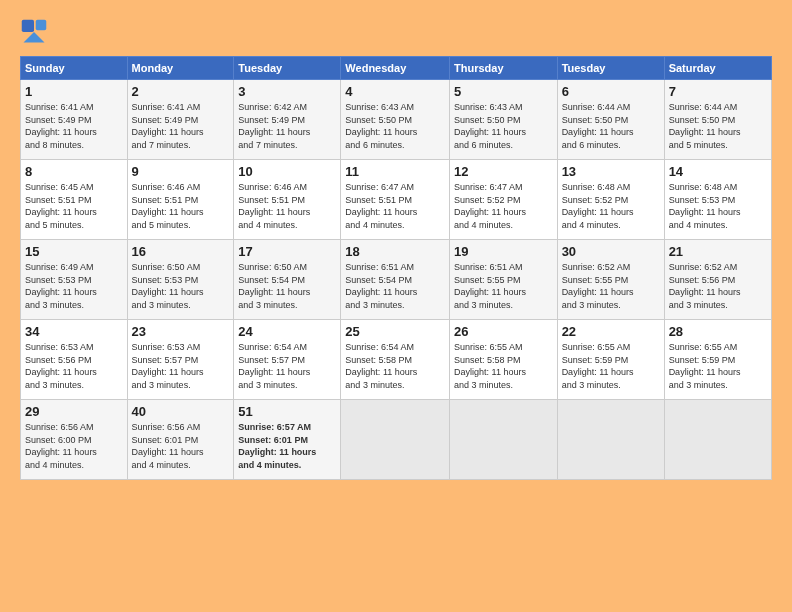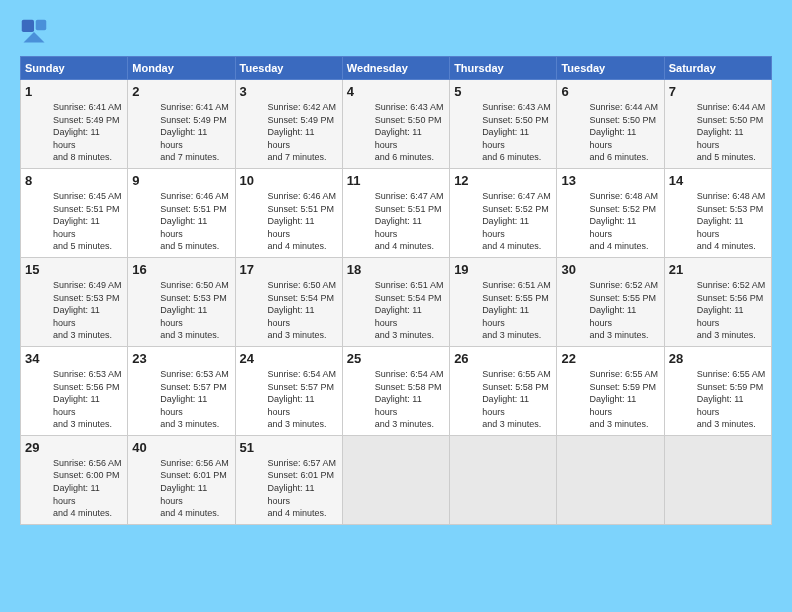--- a/index.html
+++ b/index.html
@@ -7,21 +7,21 @@
       font-family: Arial, sans-serif;
       background: #fff;
       width: 792px;
       height: 612px;
       overflow: hidden;
     }
     .page {
       width: 792px;
       height: 612px;
       padding: 18px 20px 10px 20px;
-      background: #7dd3fc;
+      background: #fdba74;
     }
     .header {
       display: flex;
       justify-content: space-between;
       align-items: flex-start;
       margin-bottom: 10px;
     }
     .logo {
       display: flex;
       align-items: center;
@@ -85,21 +85,20 @@
       font-size: 13px;
       font-weight: bold;
       color: #222;
       display: block;
       margin-bottom: 2px;
     }
     .day-info {
       color: #333;
       font-size: 9px;
       line-height: 1.4;
-      margin-left: 28px;
     }
   </style>
 </head>
 <body>
 
 <div class="page">
   <div class="header">
     <div class="logo">
       <svg class="logo-icon" viewBox="0 0 32 32">
         <rect x="2" y="2" width="14" height="14" rx="2" fill="#3a6abf"></rect>
@@ -344,21 +343,21 @@
           </td>
           <td>
             <span class="day-num">40</span>
             <div class="day-info" style="white-space: pre-line;">Sunrise: 6:56 AM
 Sunset: 6:01 PM
 Daylight: 11 hours
 and 4 minutes.</div>
           </td>
           <td>
             <span class="day-num">51</span>
-            <div class="day-info" style="white-space: pre-line;">Sunrise: 6:57 AM
+            <div class="day-info" style="white-space: pre-line; font-weight: bold;">Sunrise: 6:57 AM
 Sunset: 6:01 PM
 Daylight: 11 hours
 and 4 minutes.</div>
           </td>
           <td class="empty"></td>
           <td class="empty"></td>
           <td class="empty"></td>
           <td class="empty"></td>
         </tr>
       </tbody>

